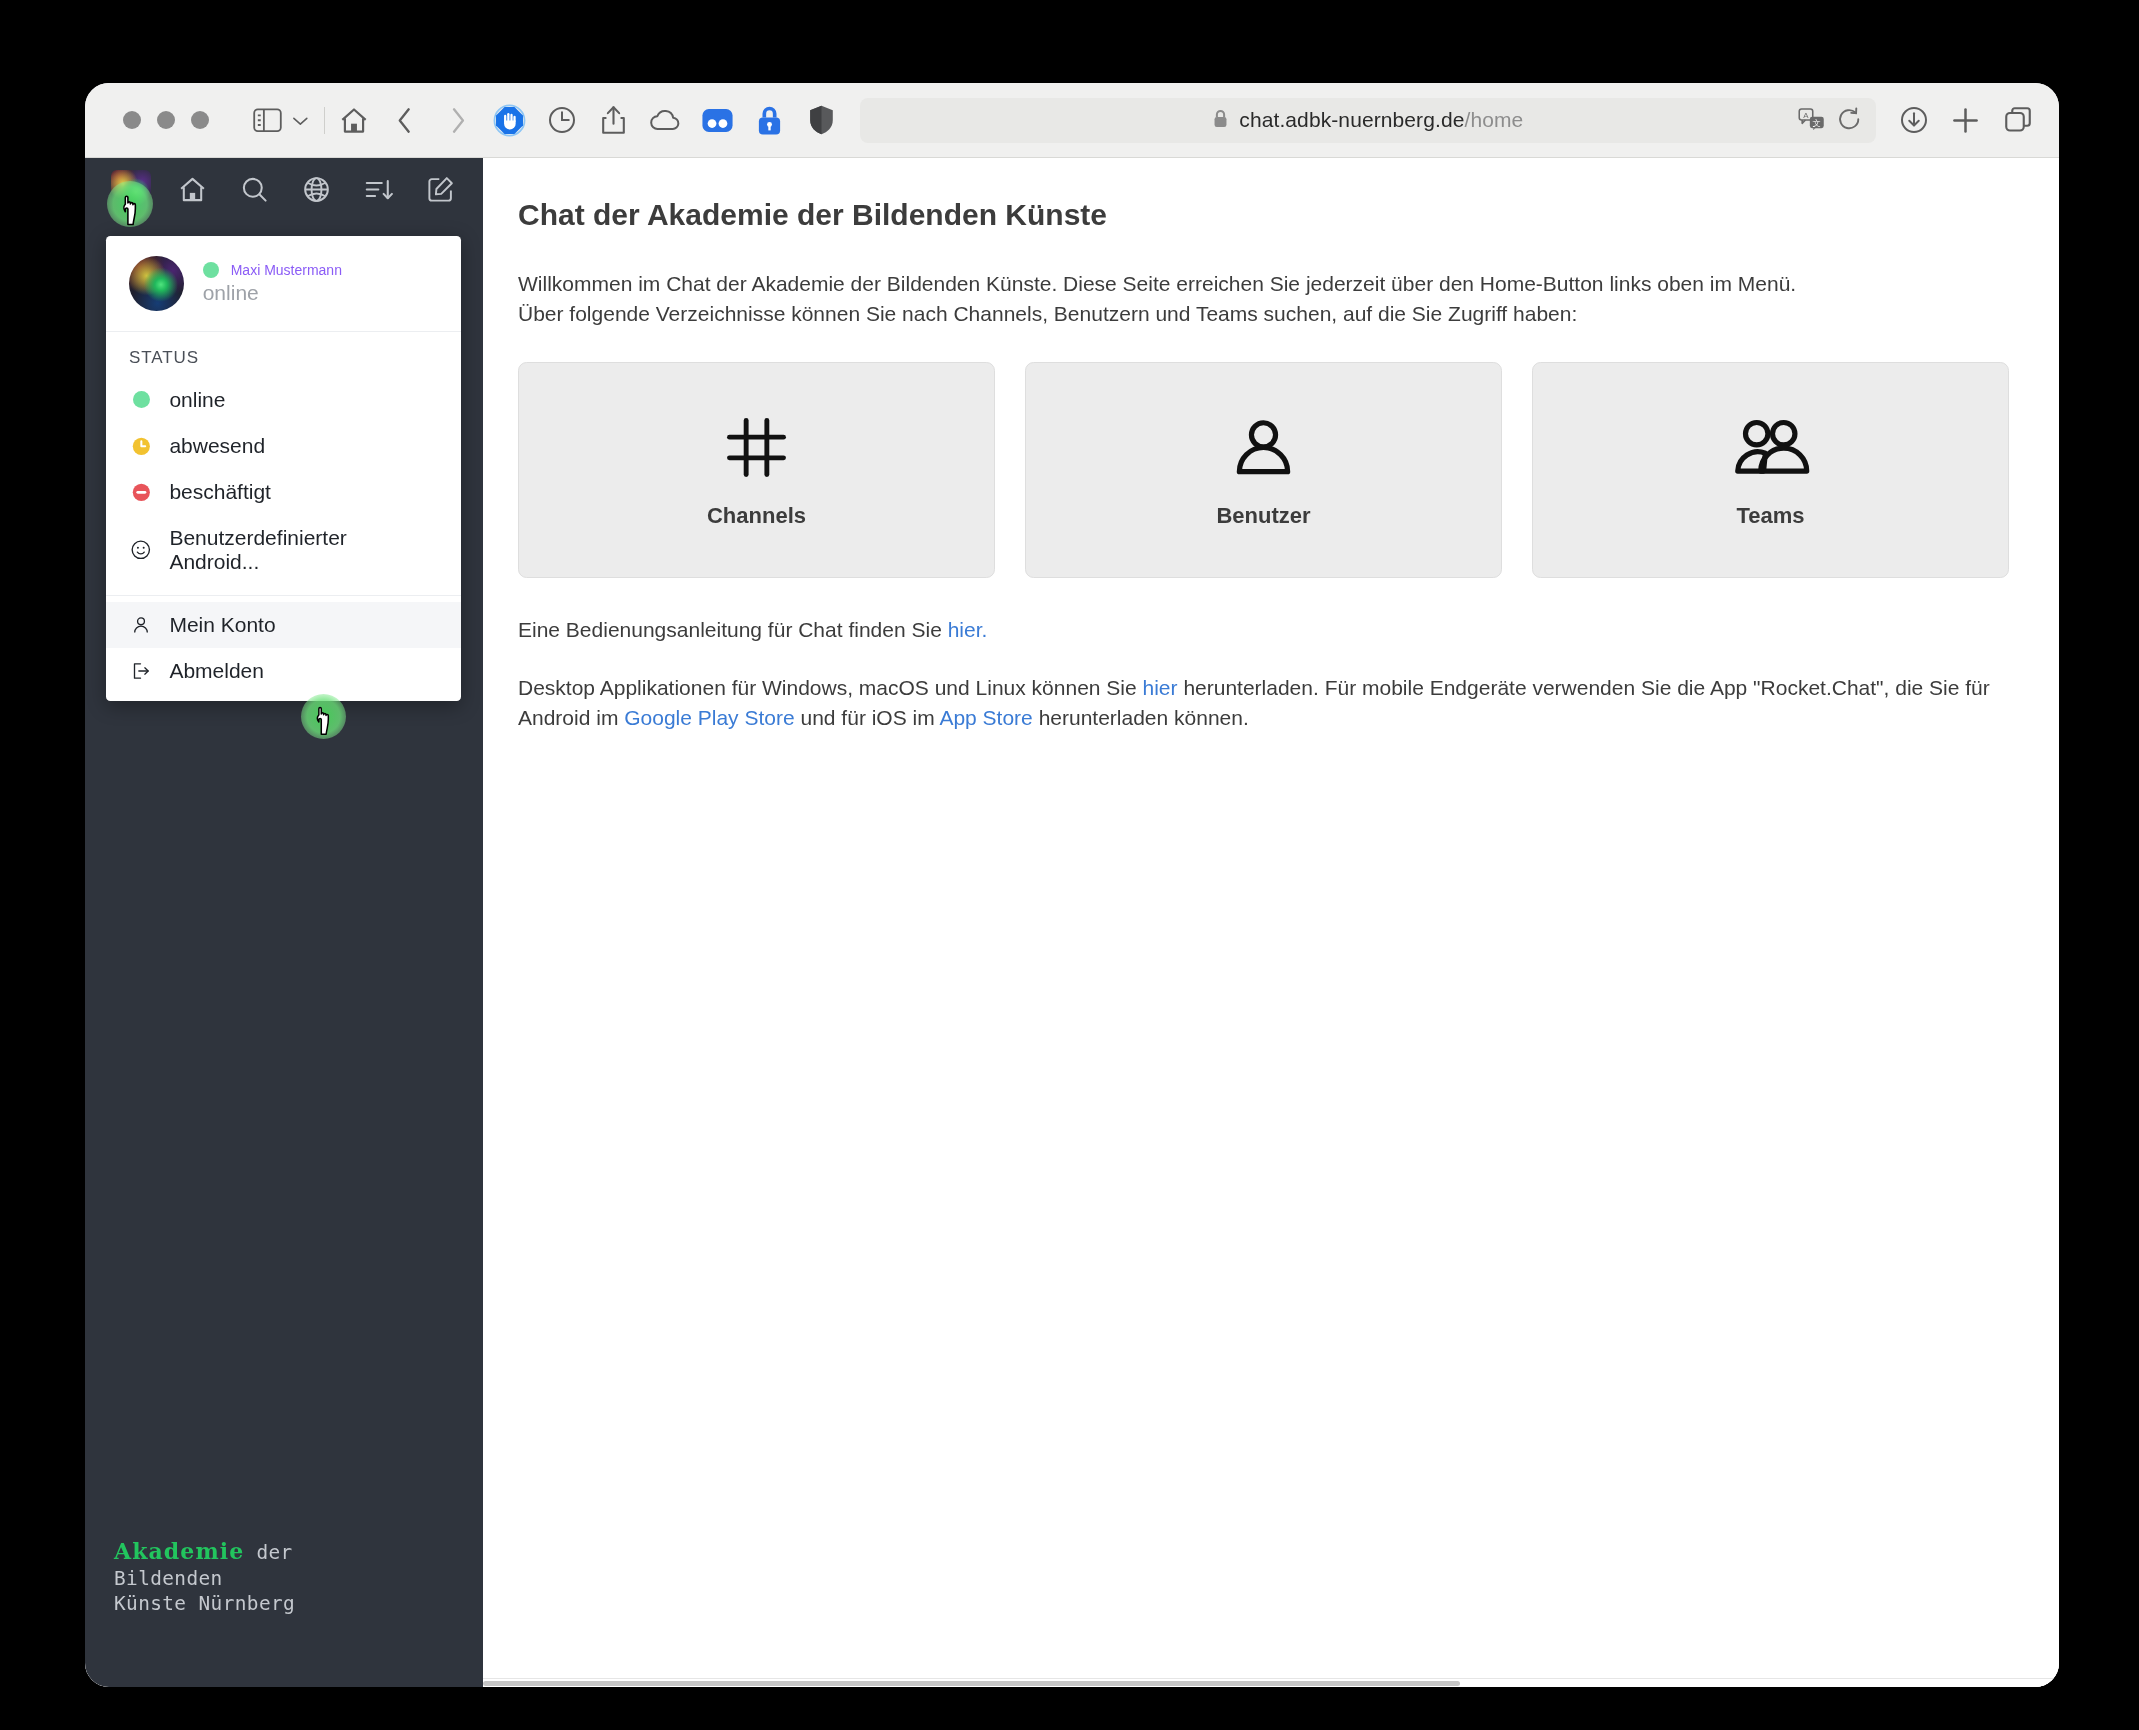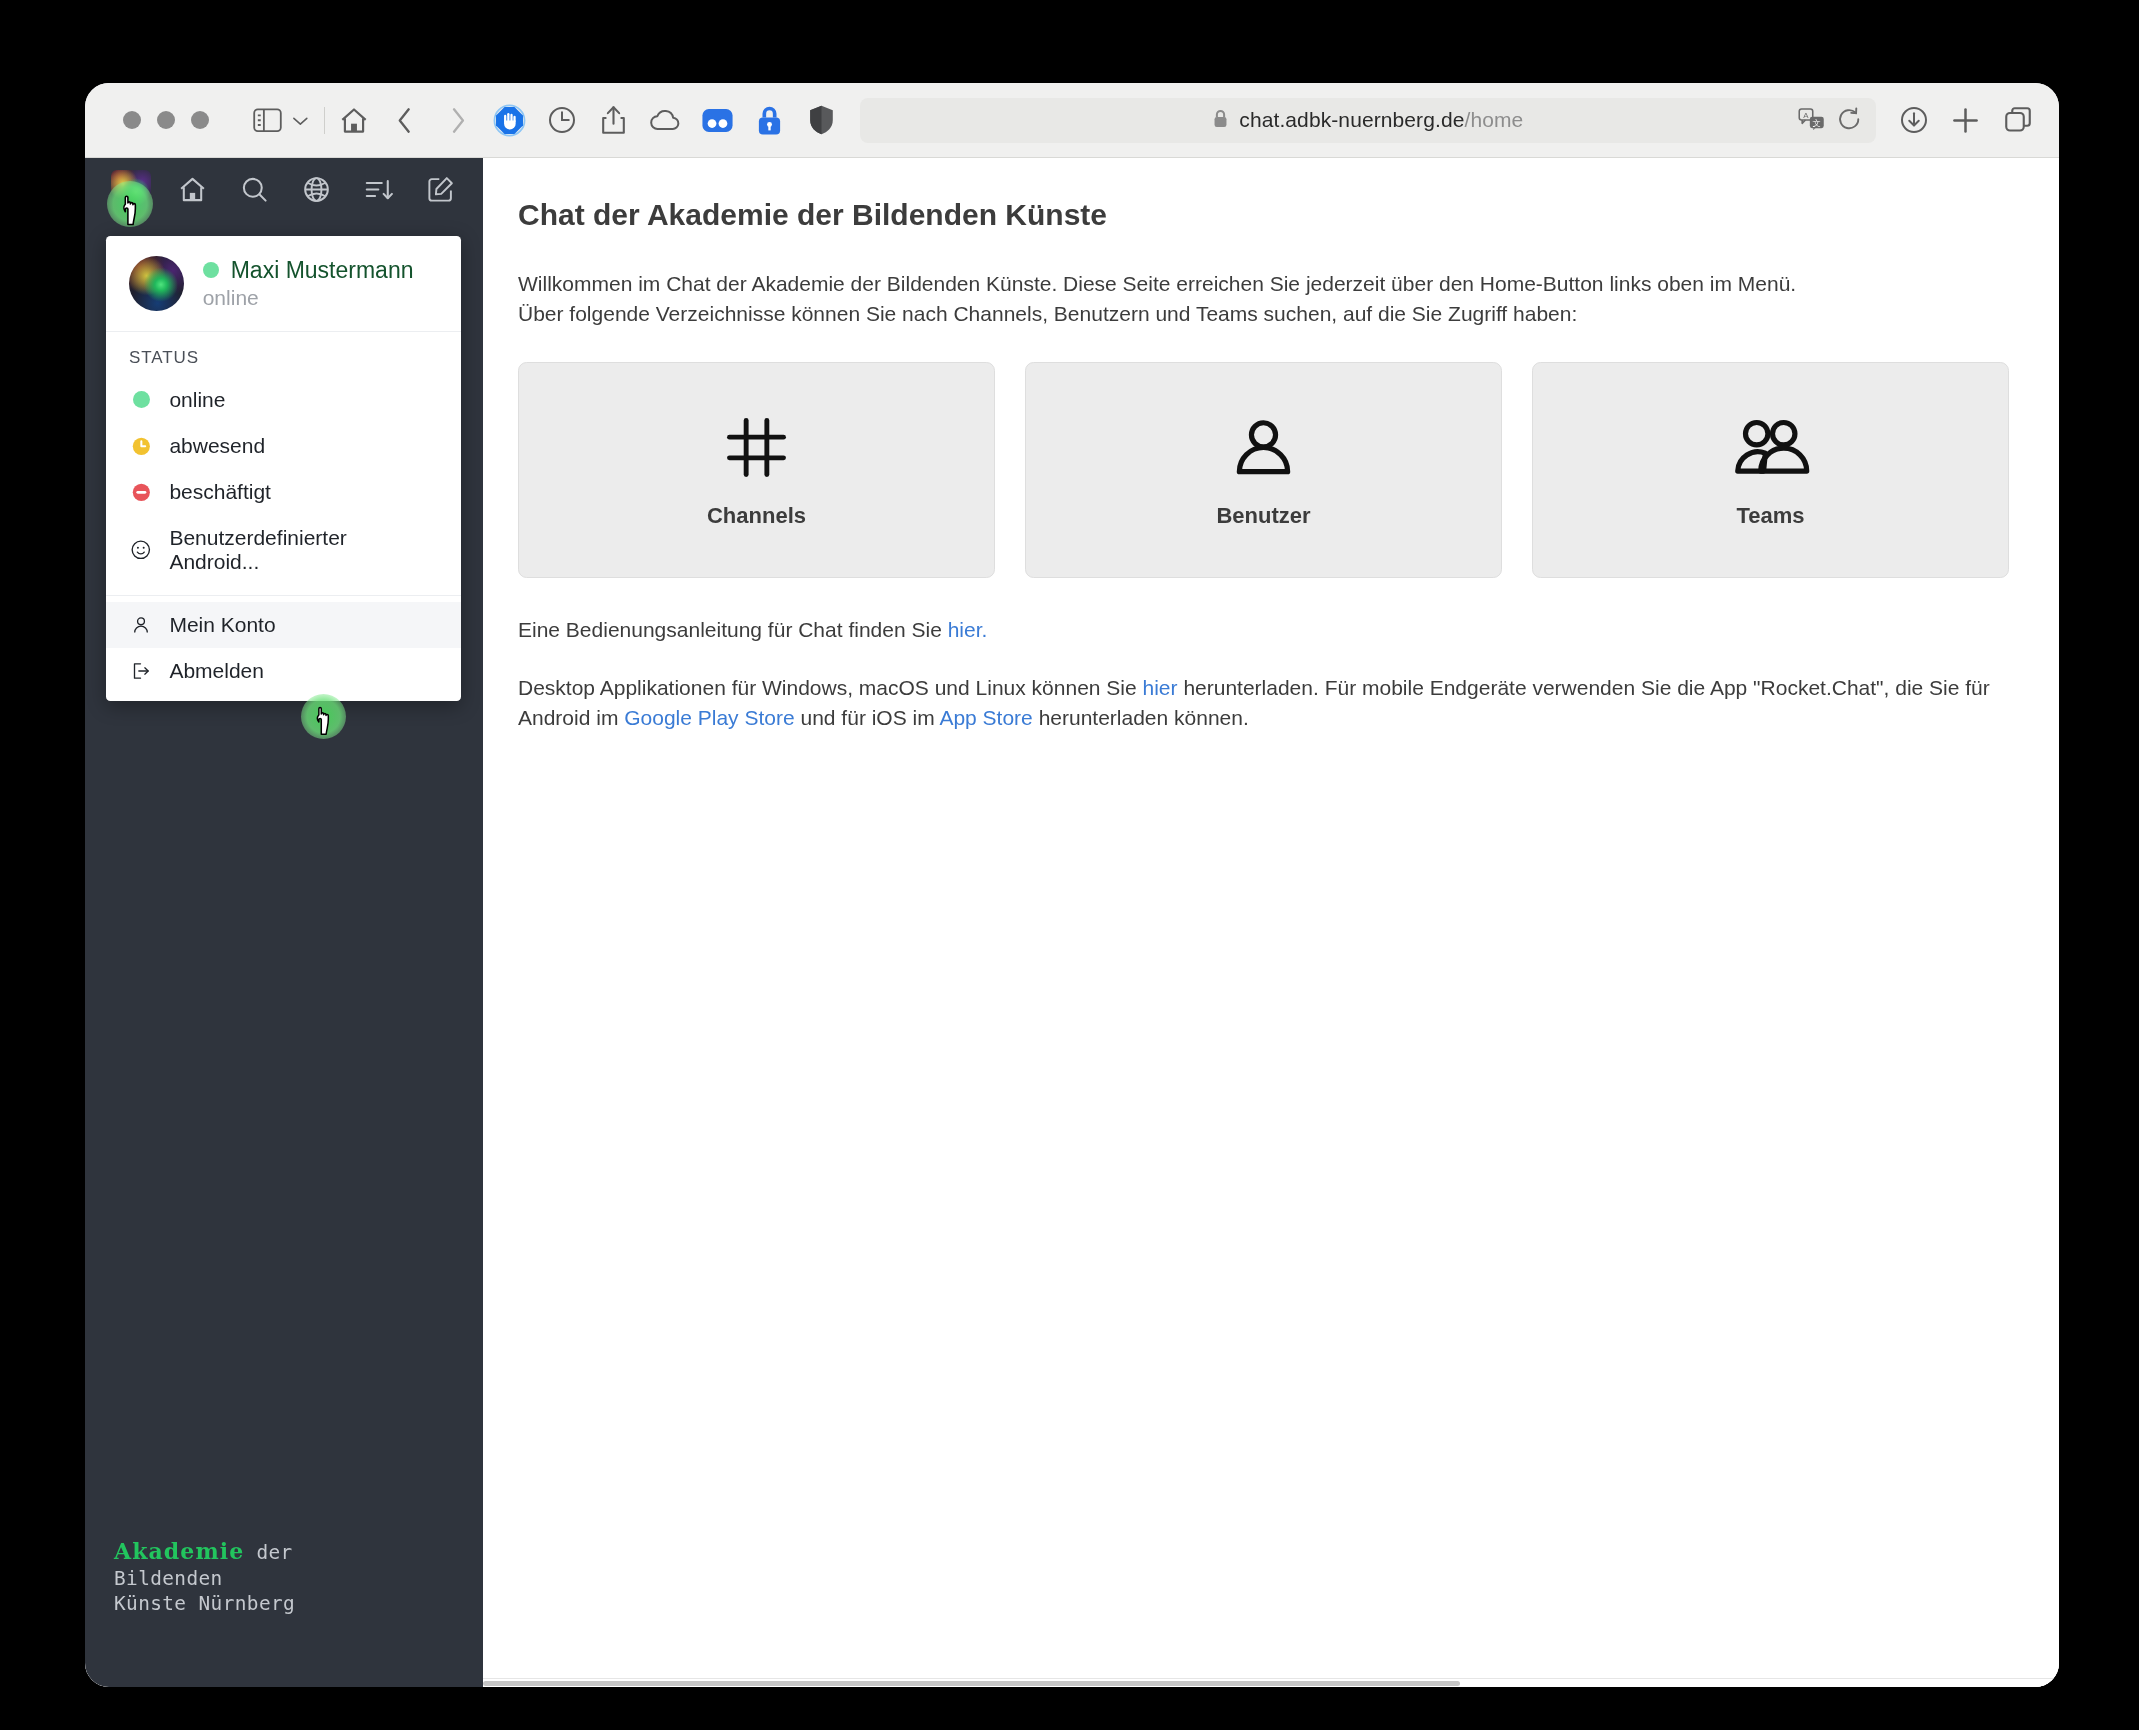--- a/index.html
+++ b/index.html
@@ -129,21 +129,21 @@
       radial-gradient(circle at 32% 36%, #cfc23f 0%, rgba(207,194,63,0) 38%),
       radial-gradient(circle at 20% 20%, #7d2b2b 0%, rgba(125,43,43,0) 40%),
       radial-gradient(circle at 80% 26%, #4a2570 0%, rgba(74,37,112,0) 40%),
       radial-gradient(circle at 52% 86%, #163d75 0%, rgba(22,61,117,0) 48%),
       #20202e;
     flex: 0 0 auto;
   }
   #um-names { display: flex; flex-direction: column; gap: 2.9px; }
   #um-name-row { display: flex; align-items: center; gap: 11.5px; }
   .dot { width: 16.5px; height: 16.5px; border-radius: 50%; flex: 0 0 auto; }
-  #um-name { font-size: 23px; color: #14532d; }
+  #um-name { font-size: 14px; color: #8b5cf6; }
   #um-status { font-size: 21px; color: #9ea2a8; }
 
   #um-divider { height: 1.4px; background: #eceef1; margin: 0 0 0 0; }
   #um-status-label {
     font-size: 17px; color: #4a4f57; letter-spacing: 0.9px;
     padding: 16px 23px 8.6px 23px; font-weight: 400;
   }
   .um-item {
     display: flex; align-items: center; gap: 16px;
     padding: 10.8px 23px; font-size: 21px; color: #1f2329;

